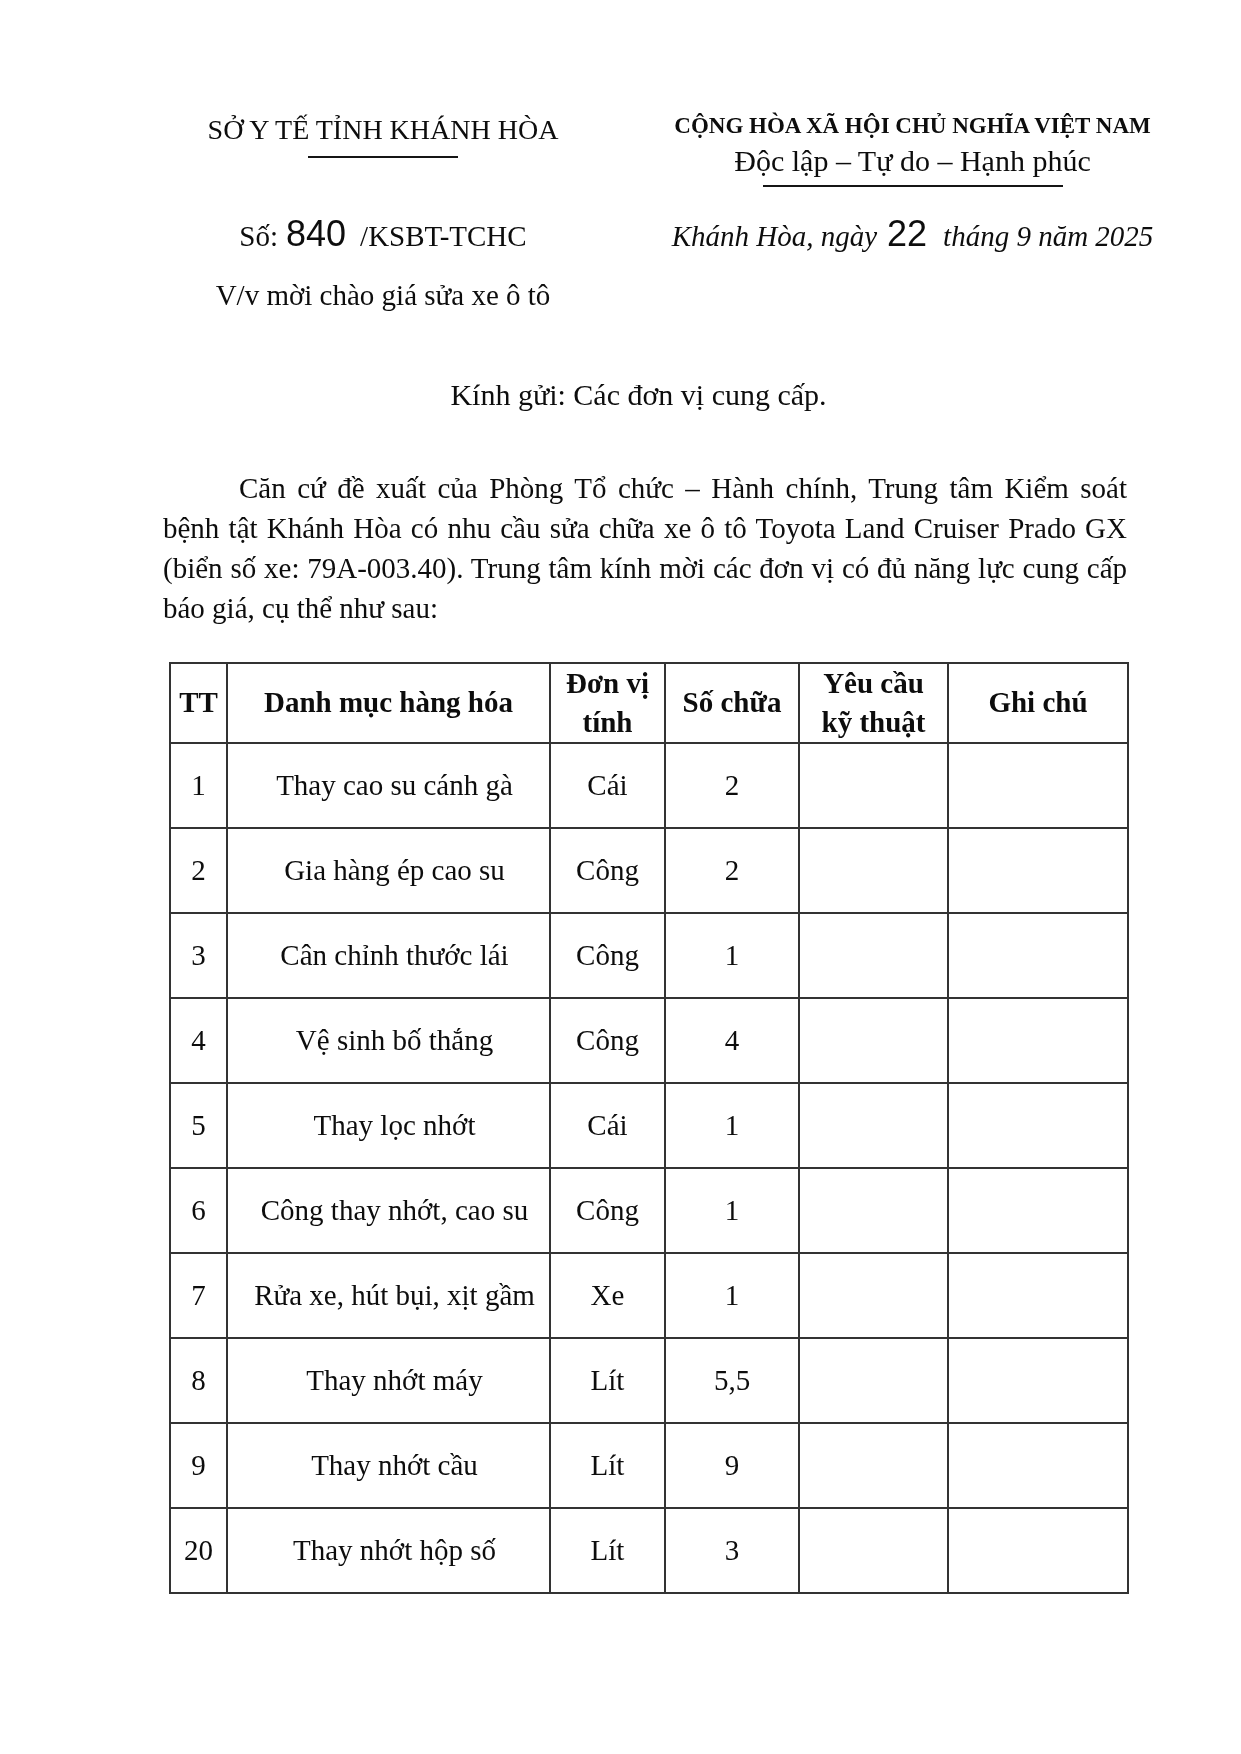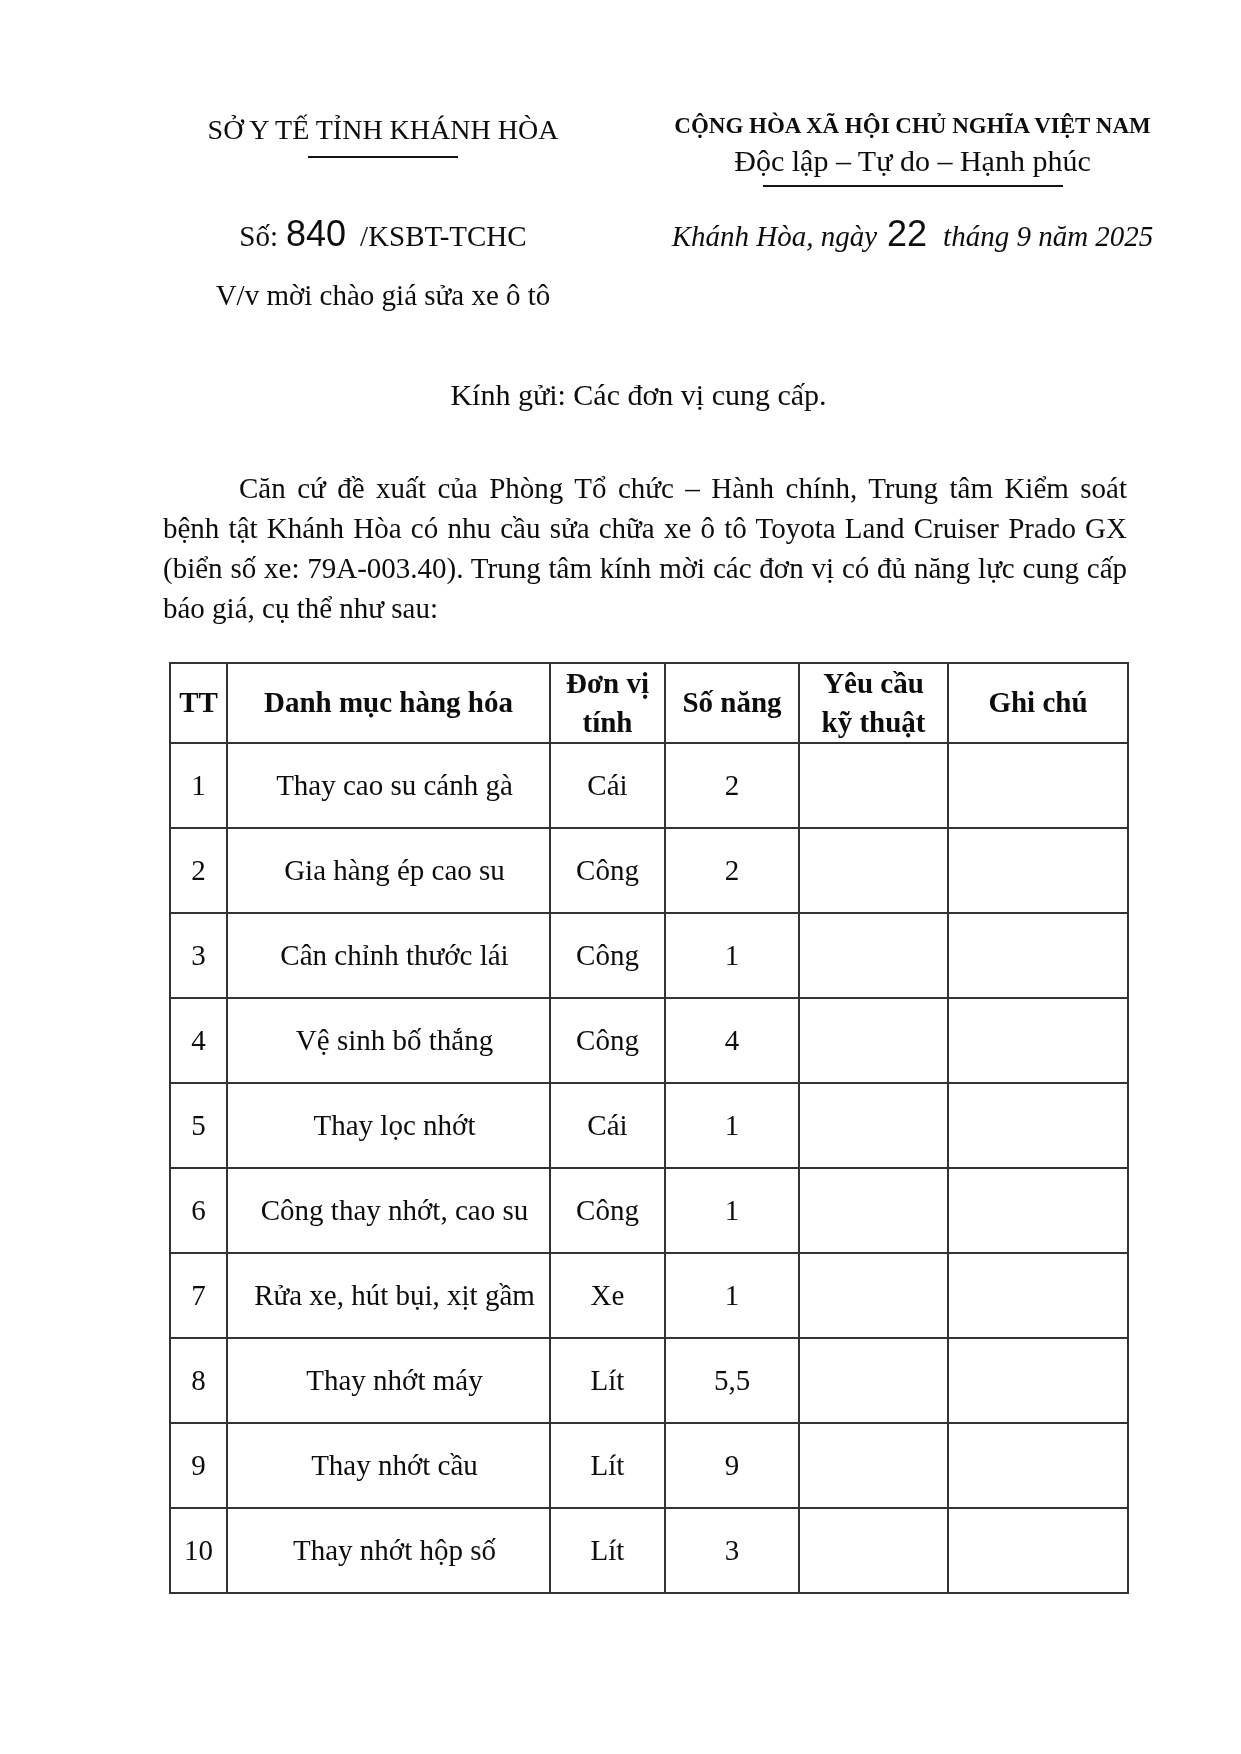--- a/index.html
+++ b/index.html
@@ -97,21 +97,21 @@
       <col style="width:115px">
       <col style="width:134px">
       <col style="width:149px">
       <col style="width:180px">
     </colgroup>
     <thead>
       <tr>
         <th>TT</th>
         <th>Danh mục hàng hóa</th>
         <th>Đơn vị tính</th>
-        <th>Số năng</th>
+        <th>Số chữa</th>
         <th>Yêu cầu kỹ thuật</th>
         <th>Ghi chú</th>
       </tr>
     </thead>
     <tbody>
         <tr>
           <td class="c0">1</td>
           <td class="c1">Thay cao su cánh gà</td>
           <td class="c2">Cái</td>
           <td class="c3">2</td>
@@ -176,21 +176,21 @@
         </tr>
         <tr>
           <td class="c0">9</td>
           <td class="c1">Thay nhớt cầu</td>
           <td class="c2">Lít</td>
           <td class="c3">9</td>
           <td class="c4"></td>
           <td class="c5"></td>
         </tr>
         <tr>
-          <td class="c0">10</td>
+          <td class="c0">20</td>
           <td class="c1">Thay nhớt hộp số</td>
           <td class="c2">Lít</td>
           <td class="c3">3</td>
           <td class="c4"></td>
           <td class="c5"></td>
         </tr>
       </tbody>
   </table>
 
 </div>

